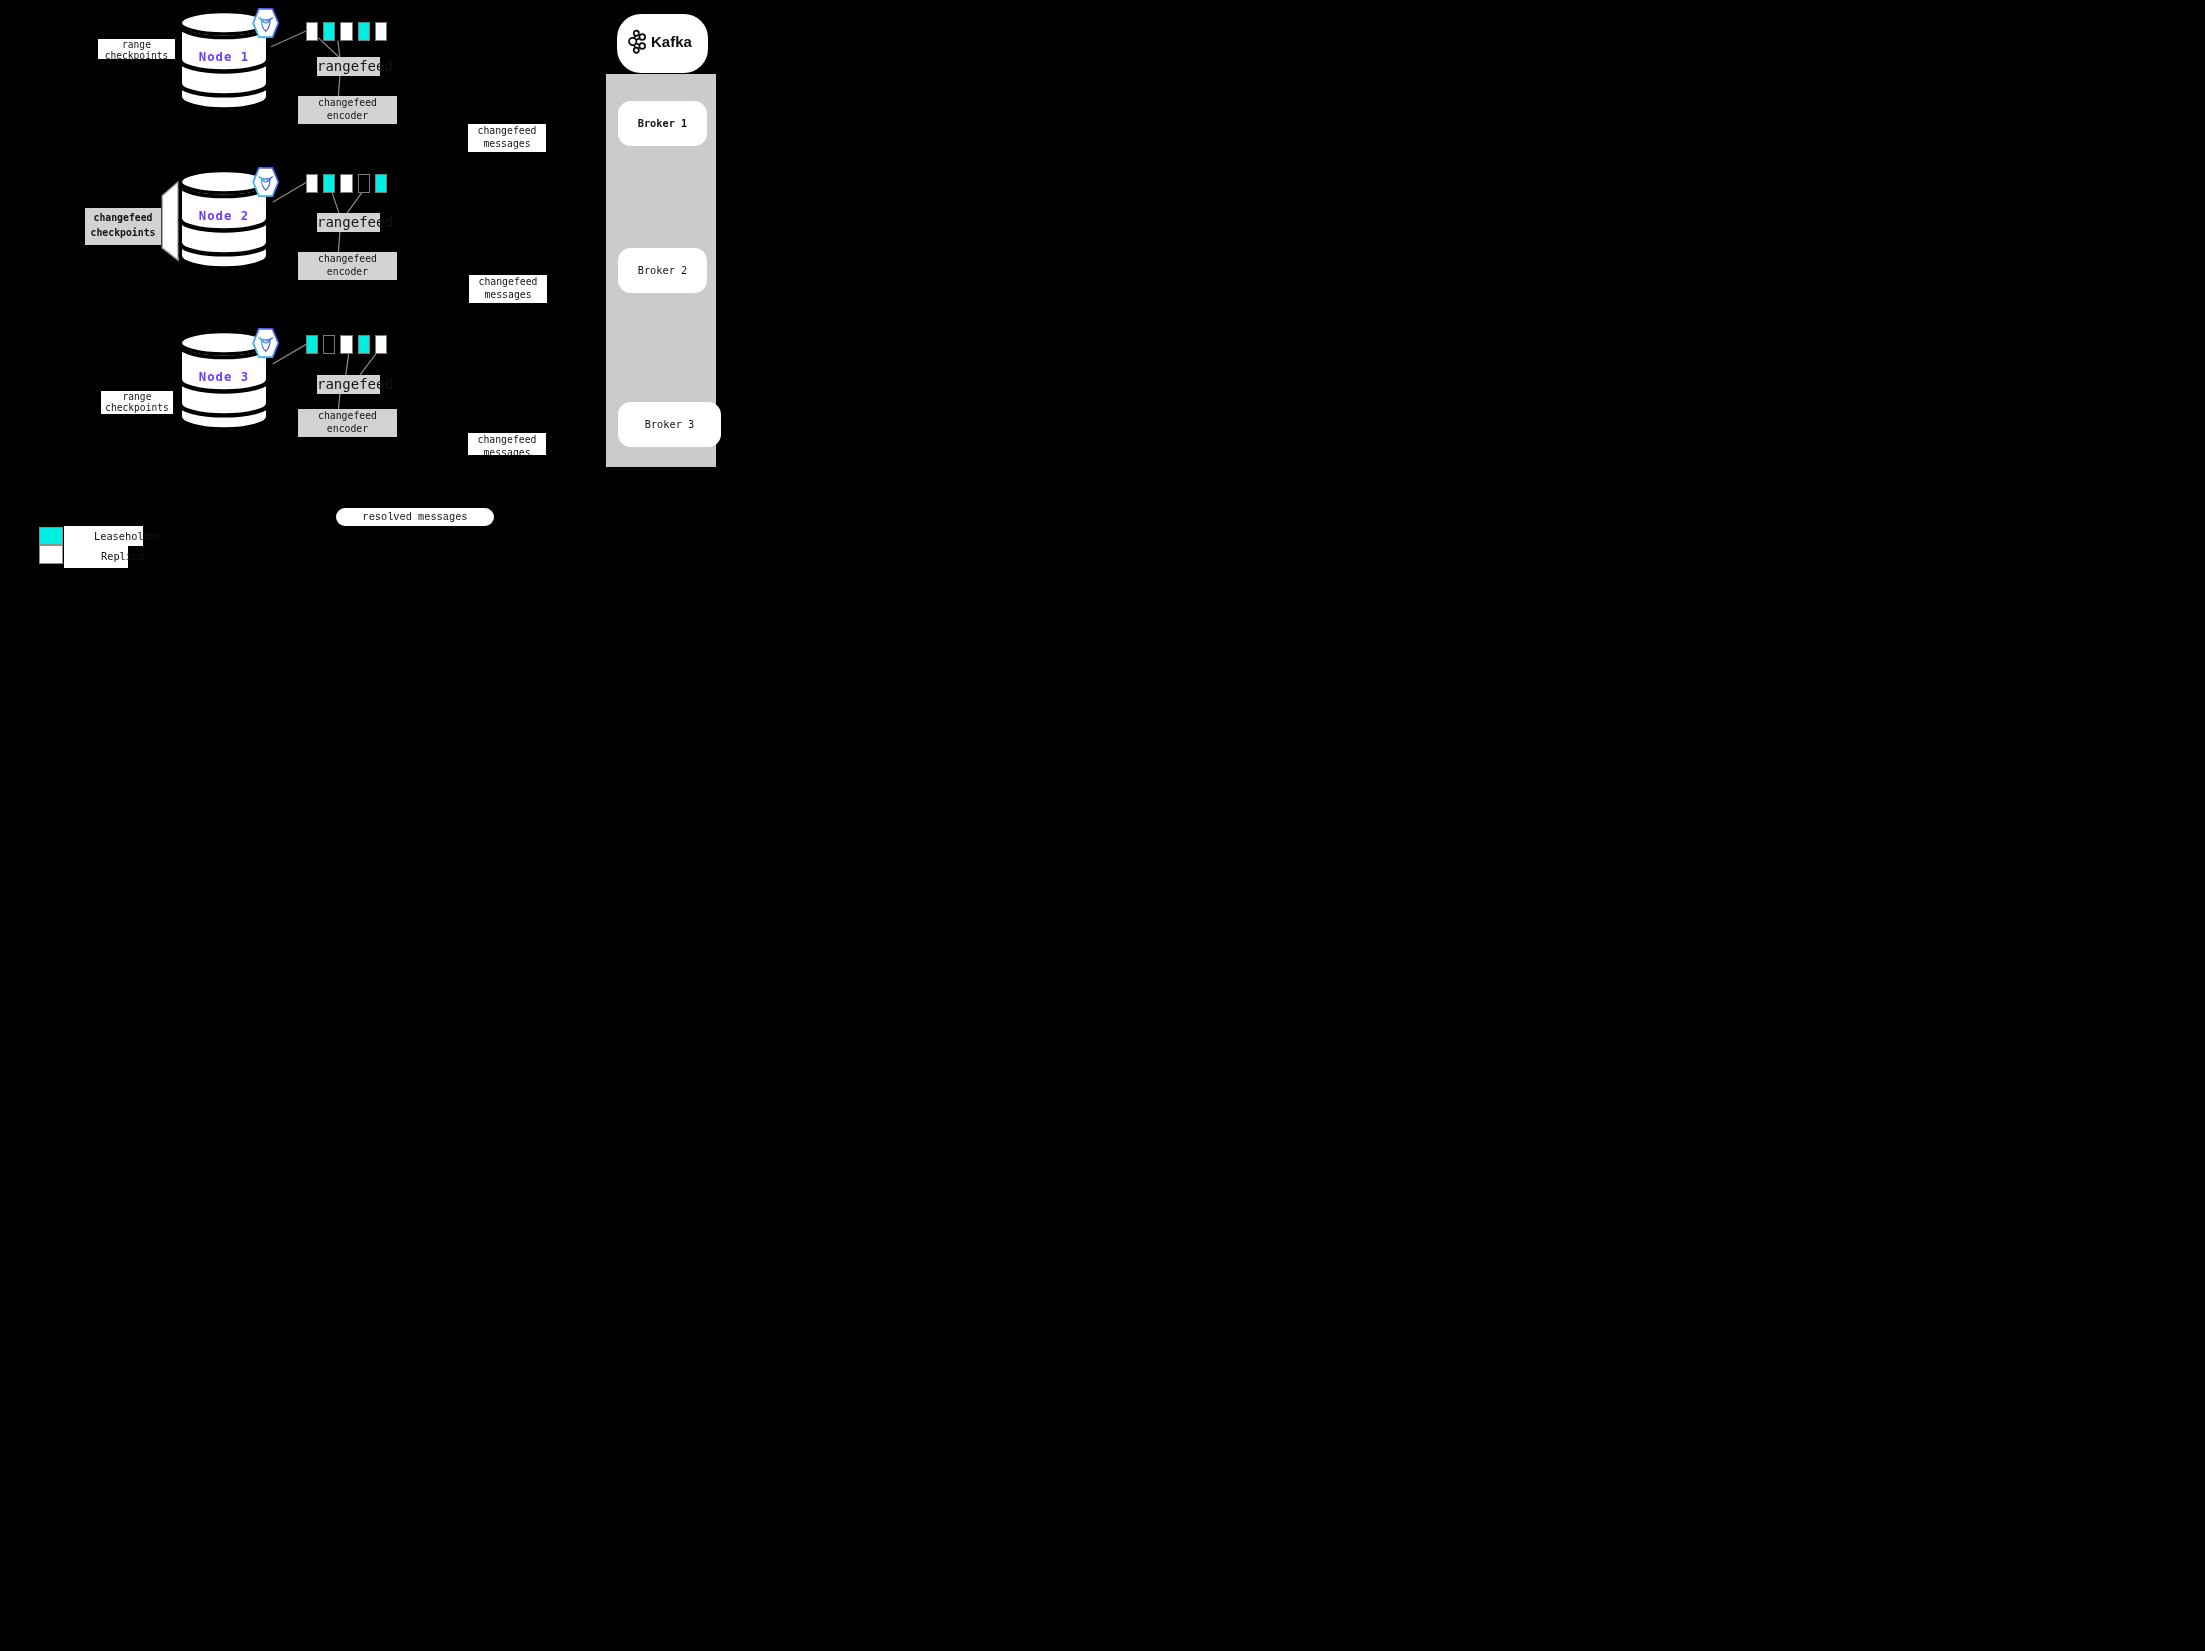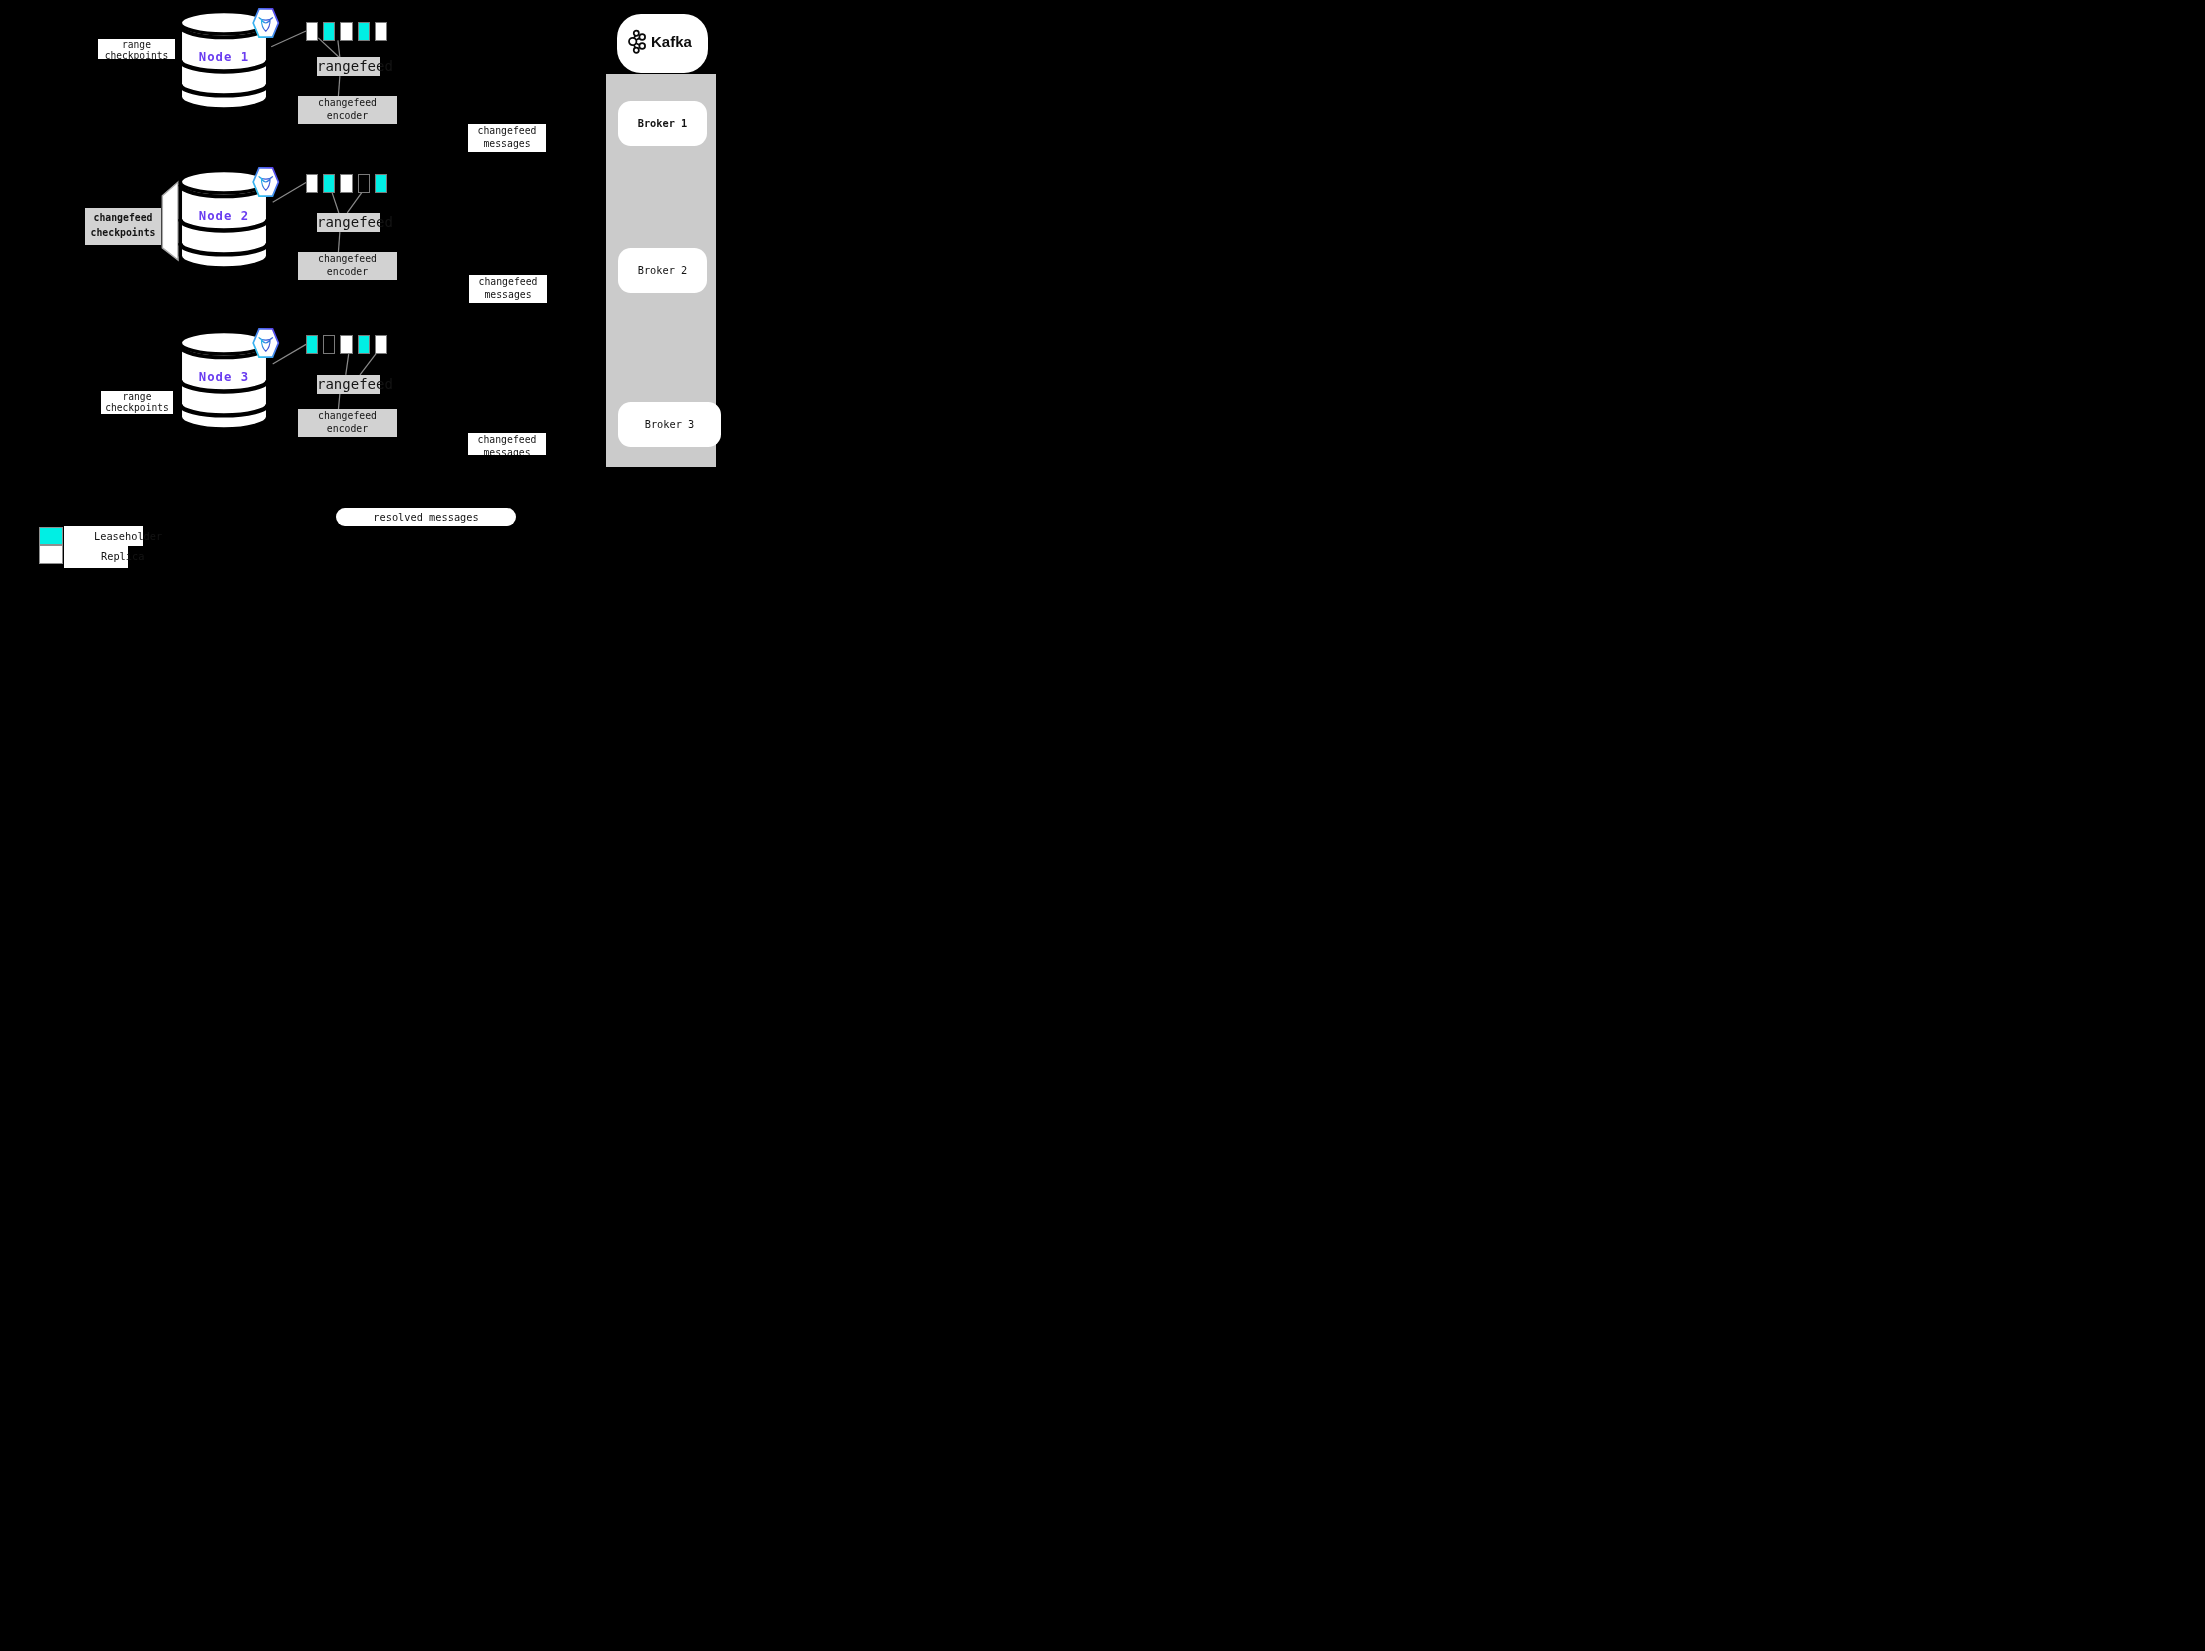--- a/index.html
+++ b/index.html
@@ -205,21 +205,21 @@
       </g>
     </svg>
     <span class="kafka-word">Kafka</span>
   </div>
 
   <div class="abs panel" style="left:606px;top:74px;width:110px;height:393px;"></div>
   <div class="abs broker" style="left:618px;top:101px;width:89px;height:45px;font-weight:bold;">Broker 1</div>
   <div class="abs broker" style="left:618px;top:248px;width:89px;height:45px;">Broker 2</div>
   <div class="abs broker" style="left:618px;top:402px;width:103px;height:45px;">Broker 3</div>
 
-  <div class="abs pill" style="left:336px;top:508px;width:180px;height:18px;">resolved messages</div>
+  <div class="abs pill" style="left:336px;top:508px;width:158px;height:18px;font-family:Liberation Mono, monospace;">resolved messages</div>
 
   <div class="abs legend-bg" style="left:64px;top:526px;width:79px;height:20px;">
     <div class="legend-txt" style="text-align:center;padding-left:30px;">Leaseholder</div>
   </div>
   <div class="abs legend-bg" style="left:64px;top:546px;width:64px;height:21.6px;">
     <div class="legend-txt" style="text-align:center;line-height:21.6px;padding-left:37px;">Replica</div>
   </div>
   <div class="abs swatch" style="left:39px;top:527px;width:23.5px;height:18px;background:var(--c-leaseholder);"></div>
   <div class="abs swatch" style="left:39px;top:545px;width:23.5px;height:18.6px;background:var(--c-replica);"></div>
 

